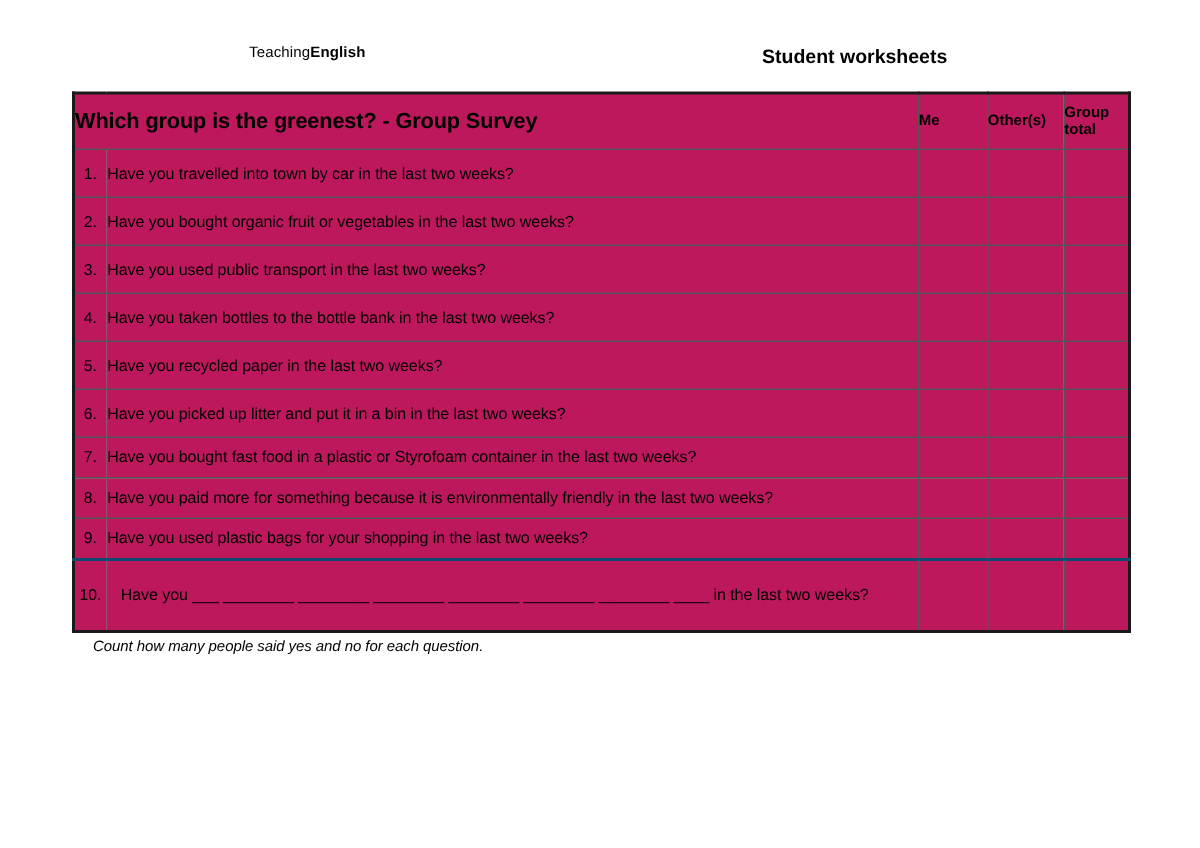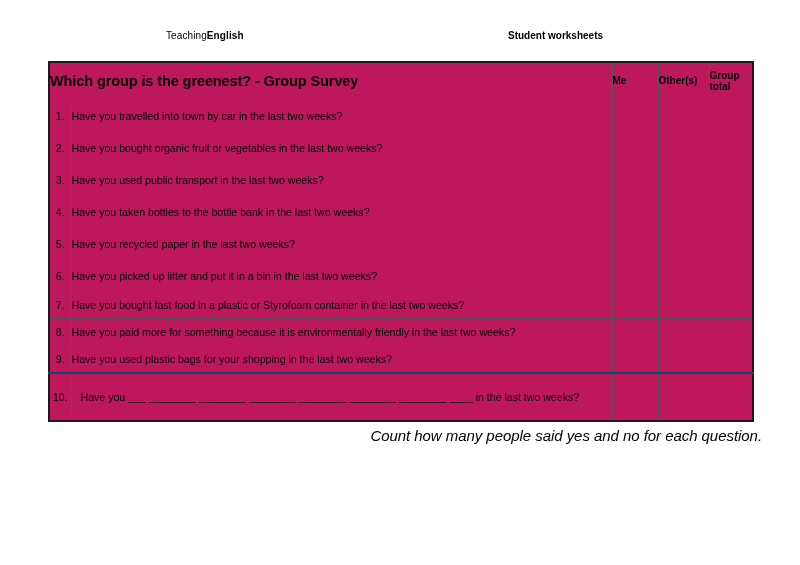--- a/index.html
+++ b/index.html
@@ -37,21 +37,21 @@
     top: 0;
     font-size: 10px;
     letter-spacing: 0.1px;
     white-space: nowrap;
   }
   .brand .brand-strong { font-weight: bold; }
   .header-right {
     position: absolute;
     left: 460px;
     top: 0;
-    font-size: 10px;
+    font-size: 13px;
     font-weight: bold;
     white-space: nowrap;
   }
 
   
   .survey-wrap {
     position: absolute;
     left: 48px;
     top: 61px;
     width: 704px;
@@ -117,25 +117,24 @@
   td.cell { }
 
   
   .notes {
     position: absolute;
     left: 62px;
     top: 424px;
     width: 700px;
   }
   .note-line {
-    font-size: 15px;
+    font-size: 10px;
     letter-spacing: -0.05px;
     white-space: nowrap;
     line-height: 1.55;
-    text-align: right;
   }
   .note-line.italic { font-style: italic; }
 </style>
 </head>
 <body>
 
 <div class="page">
 
   <div class="doc-header">
     <div class="brand"><span>Teaching</span><span class="brand-strong">English</span></div>

